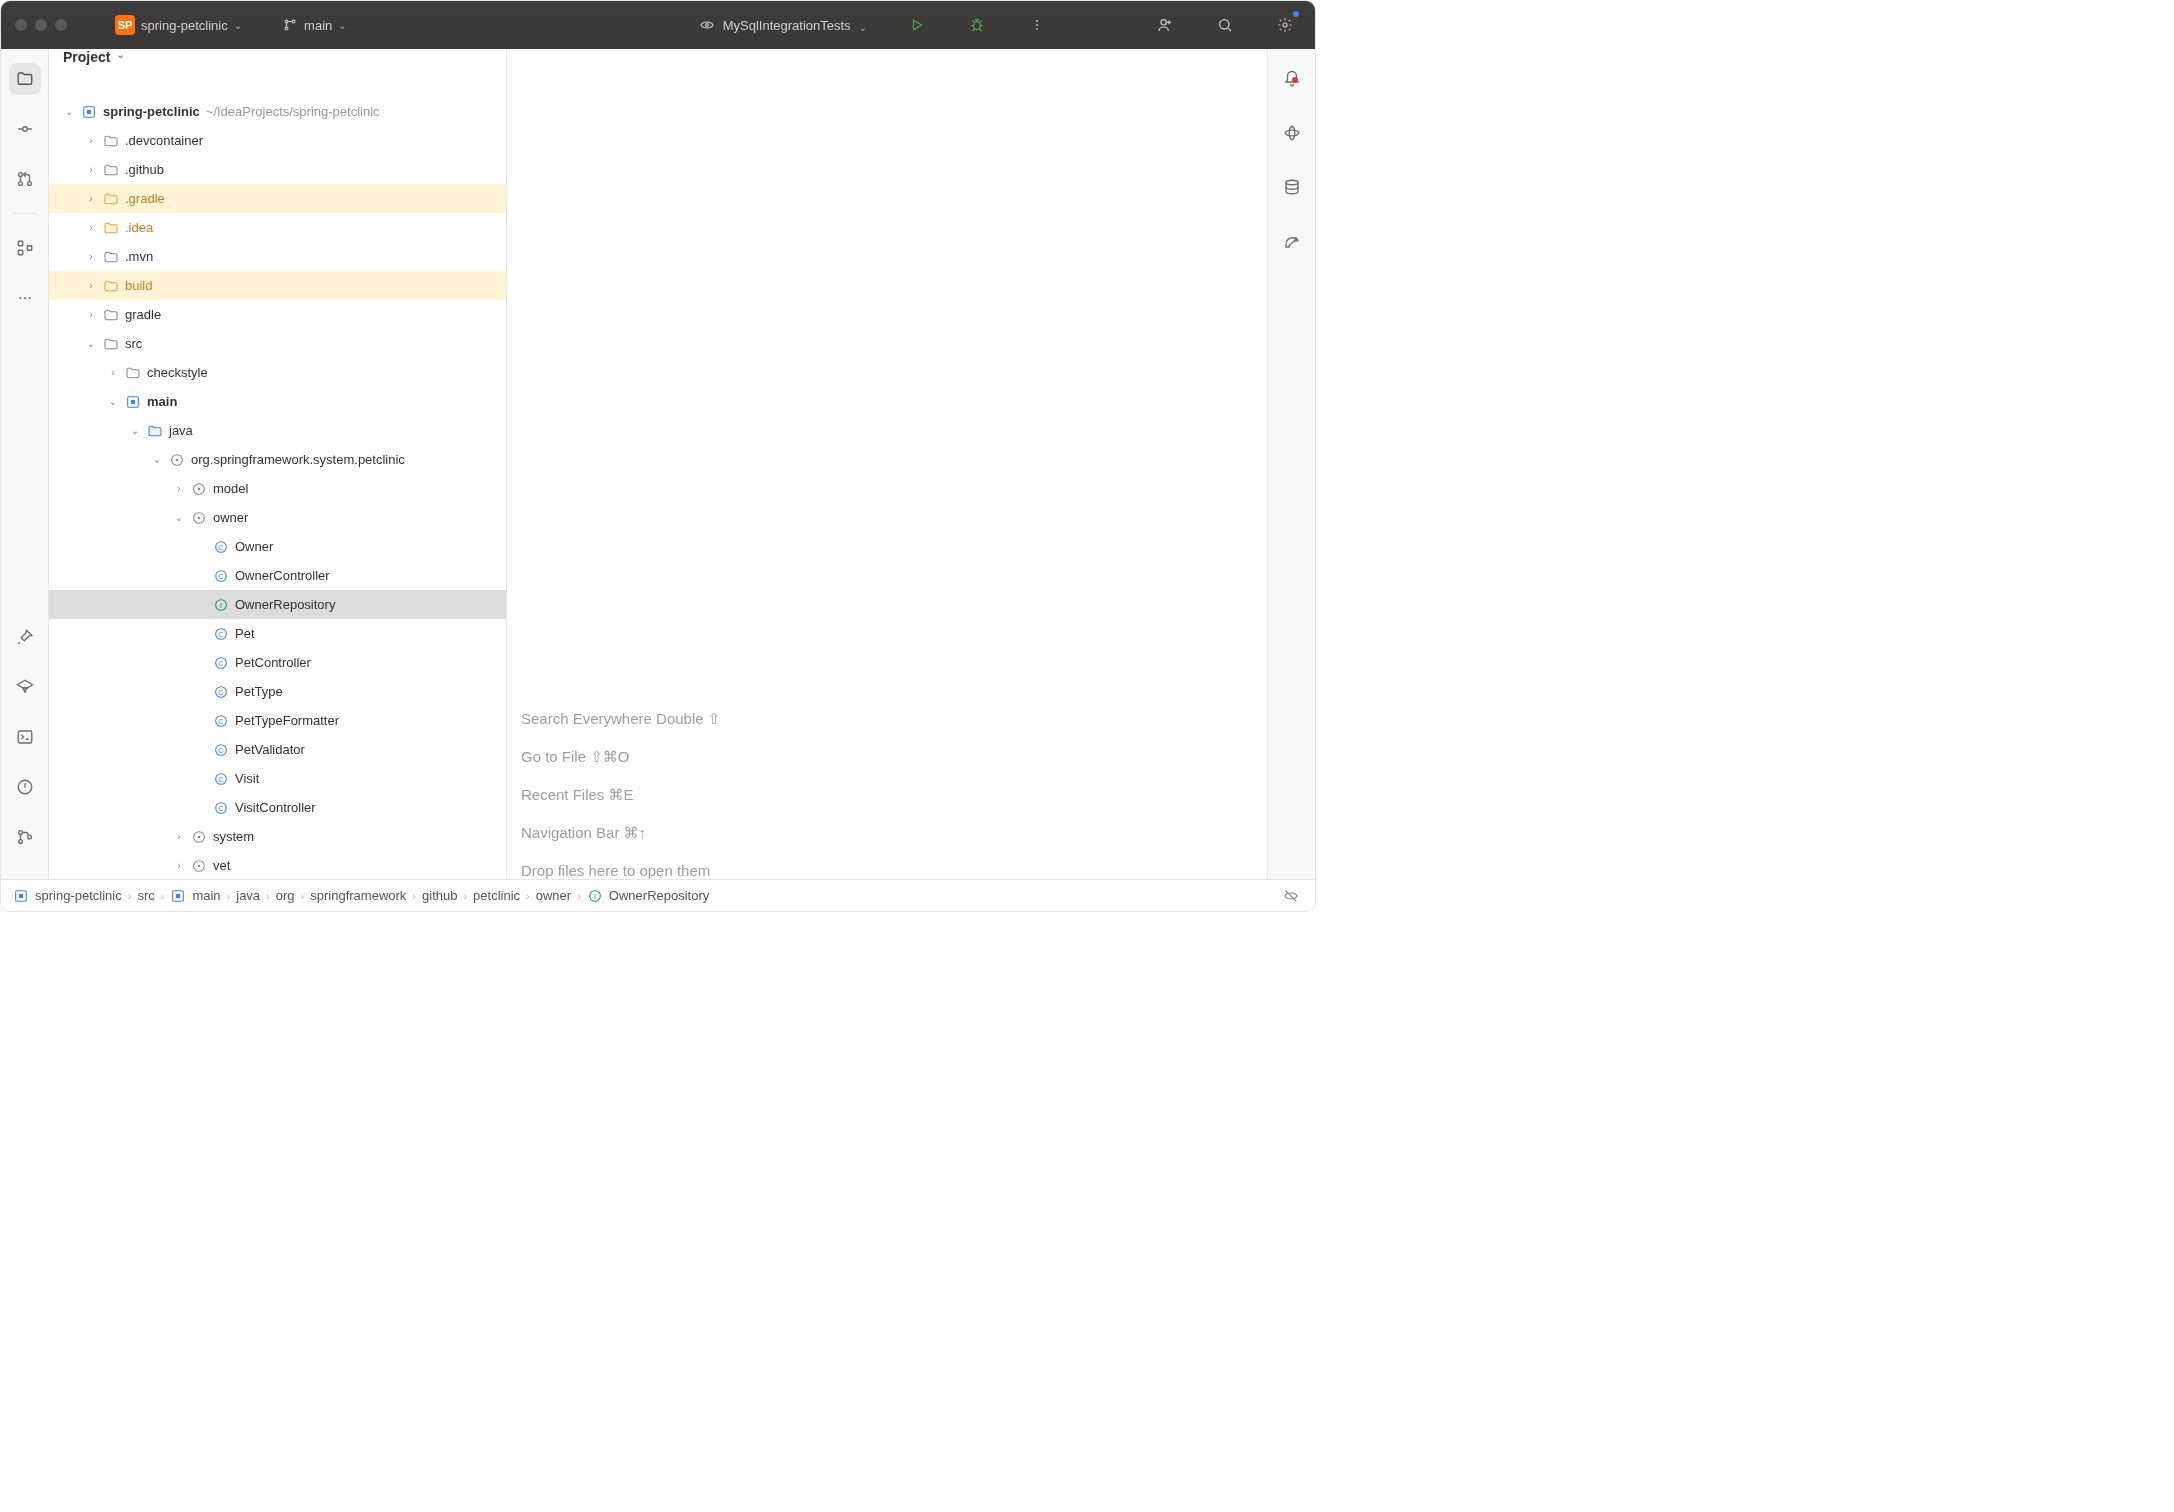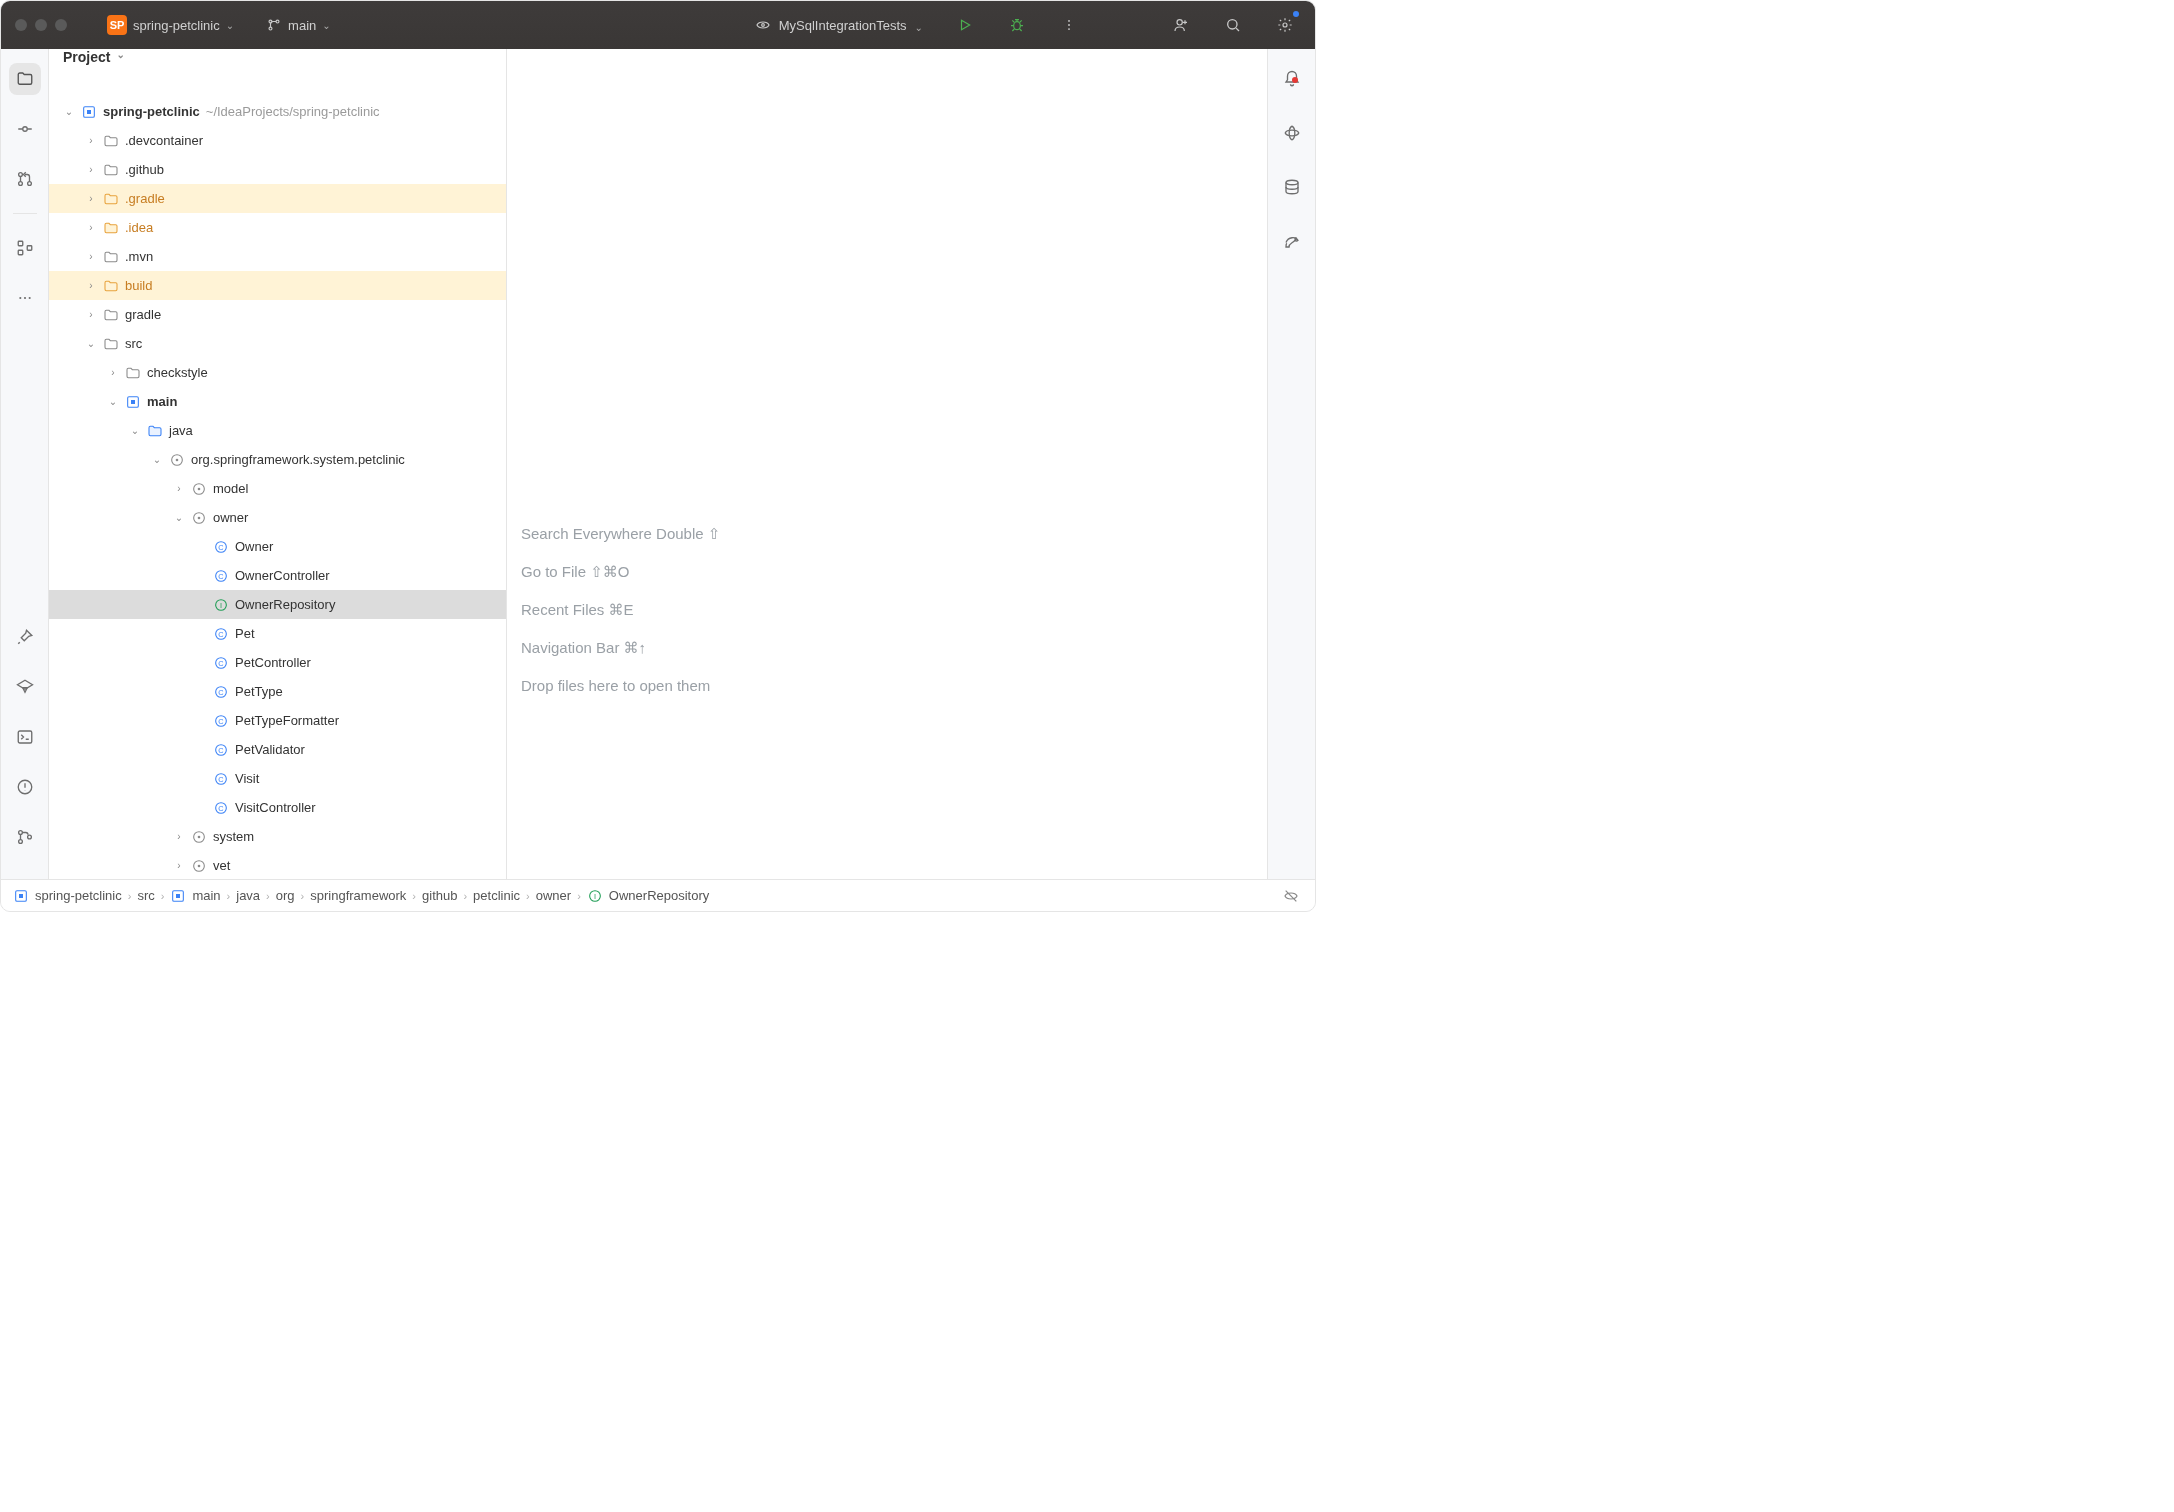--- a/index.html
+++ b/index.html
@@ -1,18 +1,18 @@
 <!DOCTYPE html>
 <html><head>
 <meta charset="utf-8">
 <style>
 * { margin:0; padding:0; box-sizing:border-box; font-family:-apple-system,BlinkMacSystemFont,"Segoe UI",sans-serif; }
 html,body { width:100%; height:100%; overflow:hidden; background:#fff; }
 .window { width:1316px; height:912px; display:flex; flex-direction:column; background:#f7f8fa; border:1px solid #e5e5e5; border-radius:10px; overflow:hidden; }
-.titlebar { height:48px; background:#3c3f41; background:linear-gradient(#3e3b3a,#3a3736); display:flex; align-items:center; padding:0 14px; gap:20px; font-size:13px; color:#d0d0d0; }
+.titlebar { height:48px; background:#3c3f41; background:linear-gradient(#3e3b3a,#3a3736); display:flex; align-items:center; padding:0 14px; gap:28px; font-size:13px; color:#d0d0d0; }
 .traffic { display:flex; gap:8px; margin-right:14px; }
 .tdot { width:12px; height:12px; border-radius:50%; background:#5a5a5a; }
 .proj-chip { display:flex; align-items:center; gap:6px; padding:4px 6px; border-radius:6px; }
 .sp-badge { width:20px;height:20px;border-radius:4px;background:#f97316;color:#fff;font-size:11px;font-weight:700;display:flex;align-items:center;justify-content:center;}
 .chev{font-size:10px;color:#aaa;}
 .branch{display:flex;align-items:center;gap:6px;padding:4px 6px;border-radius:6px;}
 .tb-spacer{flex:1;}
 .run-conf{display:flex;align-items:flex-end;gap:8px;padding:4px 6px;border-radius:6px;}
 .tb-icon{width:16px;height:16px;display:flex;align-items:center;justify-content:center;color:#c8c8c8;}
 .tb-btn{width:32px;height:32px;display:flex;align-items:center;justify-content:center;border-radius:6px;cursor:pointer;}
@@ -35,21 +35,21 @@
 .tree-row.hinted{background:#fff3d6;}
 .tree-row.selected{background:#dcdcdc;}
 .arrow{width:12px;text-align:center;color:#8a8a8a;font-size:10px;flex-shrink:0;}
 .arrow.none{visibility:hidden;}
 .ticon{width:16px;height:16px;flex-shrink:0;display:inline-flex;align-items:center;justify-content:center;}
 .label{color:#333;}
 .label.bold{font-weight:700;}
 .label.dim{color:#c77d22;}
 .aux{color:#9a9a9a;margin-left:0;}
 
-.editor-area{flex:1;display:flex;align-items:center;padding:290px 0 0 14px;background:#fff;}
+.editor-area{flex:1;display:flex;align-items:flex-end;padding:290px 0 0 14px;background:#fff;}
 .hints{color:#9aa0a6;font-size:15px;display:flex;flex-direction:column;gap:20px;}
 
 .rightbar{width:48px;background:#f7f8fa;border-left:1px solid #e5e5e5;display:flex;flex-direction:column;align-items:center;padding-top:14px;gap:22px;color:#6e6e6e;position:relative;}
 .notif-dot{position:absolute;top:14px;right:10px;width:6px;height:6px;border-radius:50%;background:#e53935;}
 
 .statusbar{height:32px;border-top:1px solid #e5e5e5;display:flex;align-items:center;padding:0 12px;font-size:13px;color:#555;gap:6px;background:#fff;}
 .crumb{display:flex;align-items:center;gap:6px;}
 .sb-chev{color:#b0b0b0;font-size:11px;}
 .sb-spacer{flex:1;}
 

